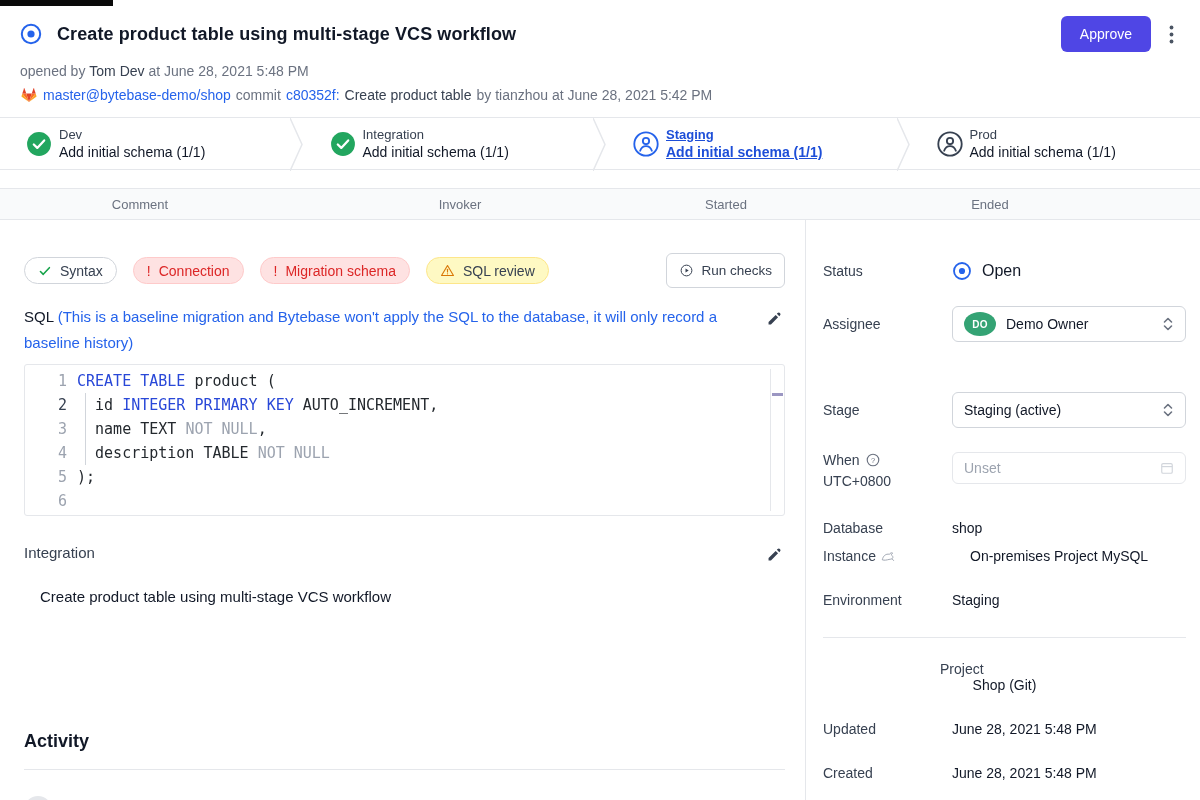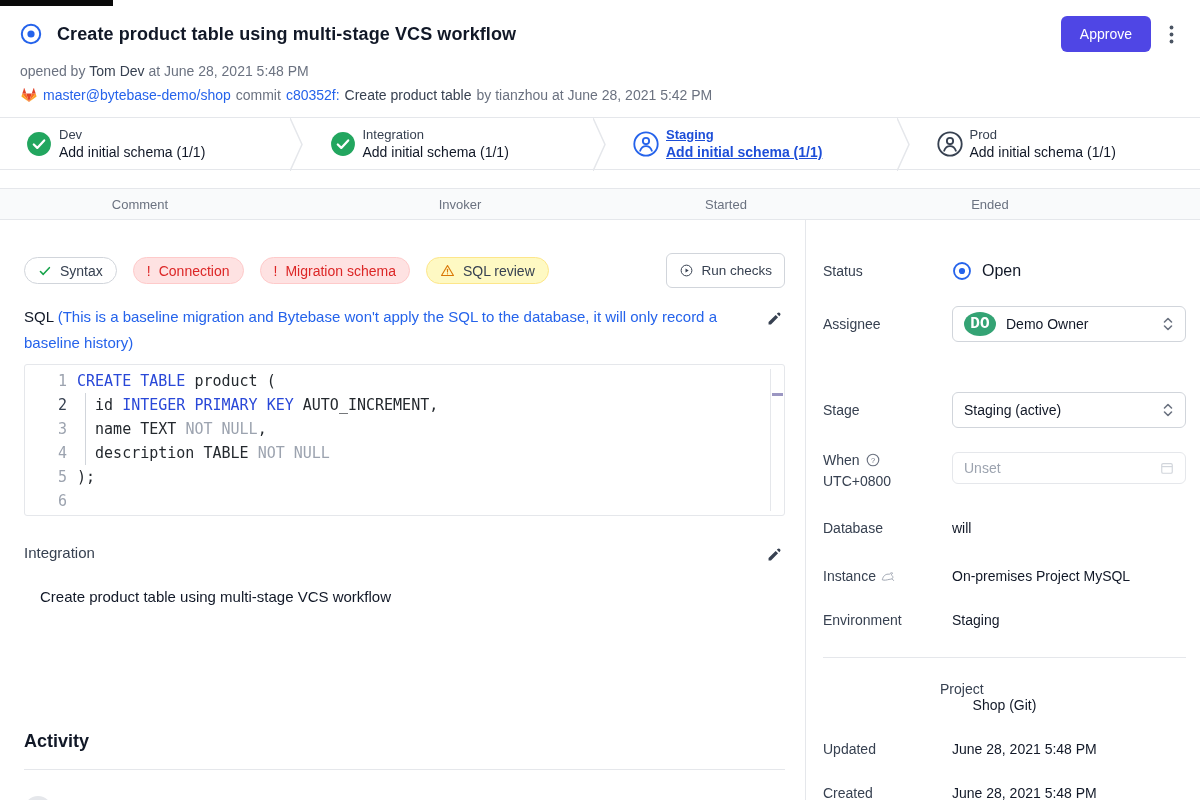--- a/index.html
+++ b/index.html
@@ -90,30 +90,30 @@
   .side-row { display:flex; align-items:center; }
   .side-label { width:129px; flex:none; color:#374151; font-size:14px; }
   .side-value { color:#111827; font-size:14px; }
   .row-status { margin-top:41px; }
   .status-value { display:flex; align-items:center; gap:10px; font-size:16px; font-weight:500; color:#111827; }
   .row-assignee { margin-top:25px; }
   .select-box { flex:1; height:36px; border:1px solid #d1d5db; border-radius:6px; background:#fff;
     display:flex; align-items:center; gap:10px; padding:0 11px; cursor:pointer; font-size:14px; color:#111827; }
   .select-box .chevrons { margin-left:auto; }
   .avatar { width:32px; height:24px; flex:none; border-radius:50%; background:#34a374; color:#fff;
-    font-size:16px; font-weight:700; display:flex; align-items:center; justify-content:center; letter-spacing:.2px;font-family:Liberation Mono, monospace; }
+    font-size:10px; font-weight:700; display:flex; align-items:center; justify-content:center; letter-spacing:.2px; }
   .row-stage { margin-top:50px; }
   .row-when { margin-top:24px; align-items:flex-start; }
   .when-label-line { display:flex; align-items:center; gap:6px; }
   .when-tz { margin-top:5px; color:#374151; }
   .when-input { flex:1; height:32px; border:1px solid #e5e7eb; border-radius:6px; background:#fff;
     display:flex; align-items:center; padding:0 11px; color:#9ca3af; font-size:14px; cursor:default; }
   .when-input .cal { margin-left:auto; }
   .row-db { margin-top:31px; }
-  .row-instance { margin-top:32px; }
+  .row-instance { margin-top:12px;gap:18px; }
   .instance-label { display:flex; align-items:center; gap:5px; }
   .row-env { margin-top:28px; }
   .side-divider { margin-top:29px; border:none; border-top:1px solid #e5e7eb; }
   .row-project { margin-top:23px;flex-direction:column; }
   .row-updated { margin-top:28px; }
   .row-created { margin-top:28px; }
 
   svg { display:block; }
 </style>
 </head>
@@ -402,21 +402,21 @@
         <svg width="14" height="14" viewBox="0 0 16 16">
           <rect x="2" y="3" width="12" height="11" rx="1.5" fill="none" stroke="#d1d5db" stroke-width="1.3"></rect>
           <line x1="2" y1="6.4" x2="14" y2="6.4" stroke="#d1d5db" stroke-width="1.3"></line>
         </svg>
       </span>
     </div>
   </div>
 
   <div class="side-row row-db">
     <span class="side-label">Database</span>
-    <span class="side-value">will</span>
+    <span class="side-value">shop</span>
   </div>
 
   <div class="side-row row-instance">
     <span class="side-label instance-label">
       <span>Instance</span>
       <span>
         <svg width="17" height="14" viewBox="0 0 20 16">
           <path d="M1.5 12.5c1-4.5 4-7.5 8.5-6.5.8-1.8 2.6-2.2 3.8-1.2-.9.2-1.7 1-1.6 2 2.6 1.6 2.3 4.6-.7 4.9-2.7.3-5.3 1.4-8 1.2z" fill="none" stroke="#9ca3af" stroke-width="1.1" stroke-linejoin="round"></path>
           <path d="m13.2 11.5 1.6 1.8" stroke="#9ca3af" stroke-width="1.1" stroke-linecap="round"></path>
         </svg>

